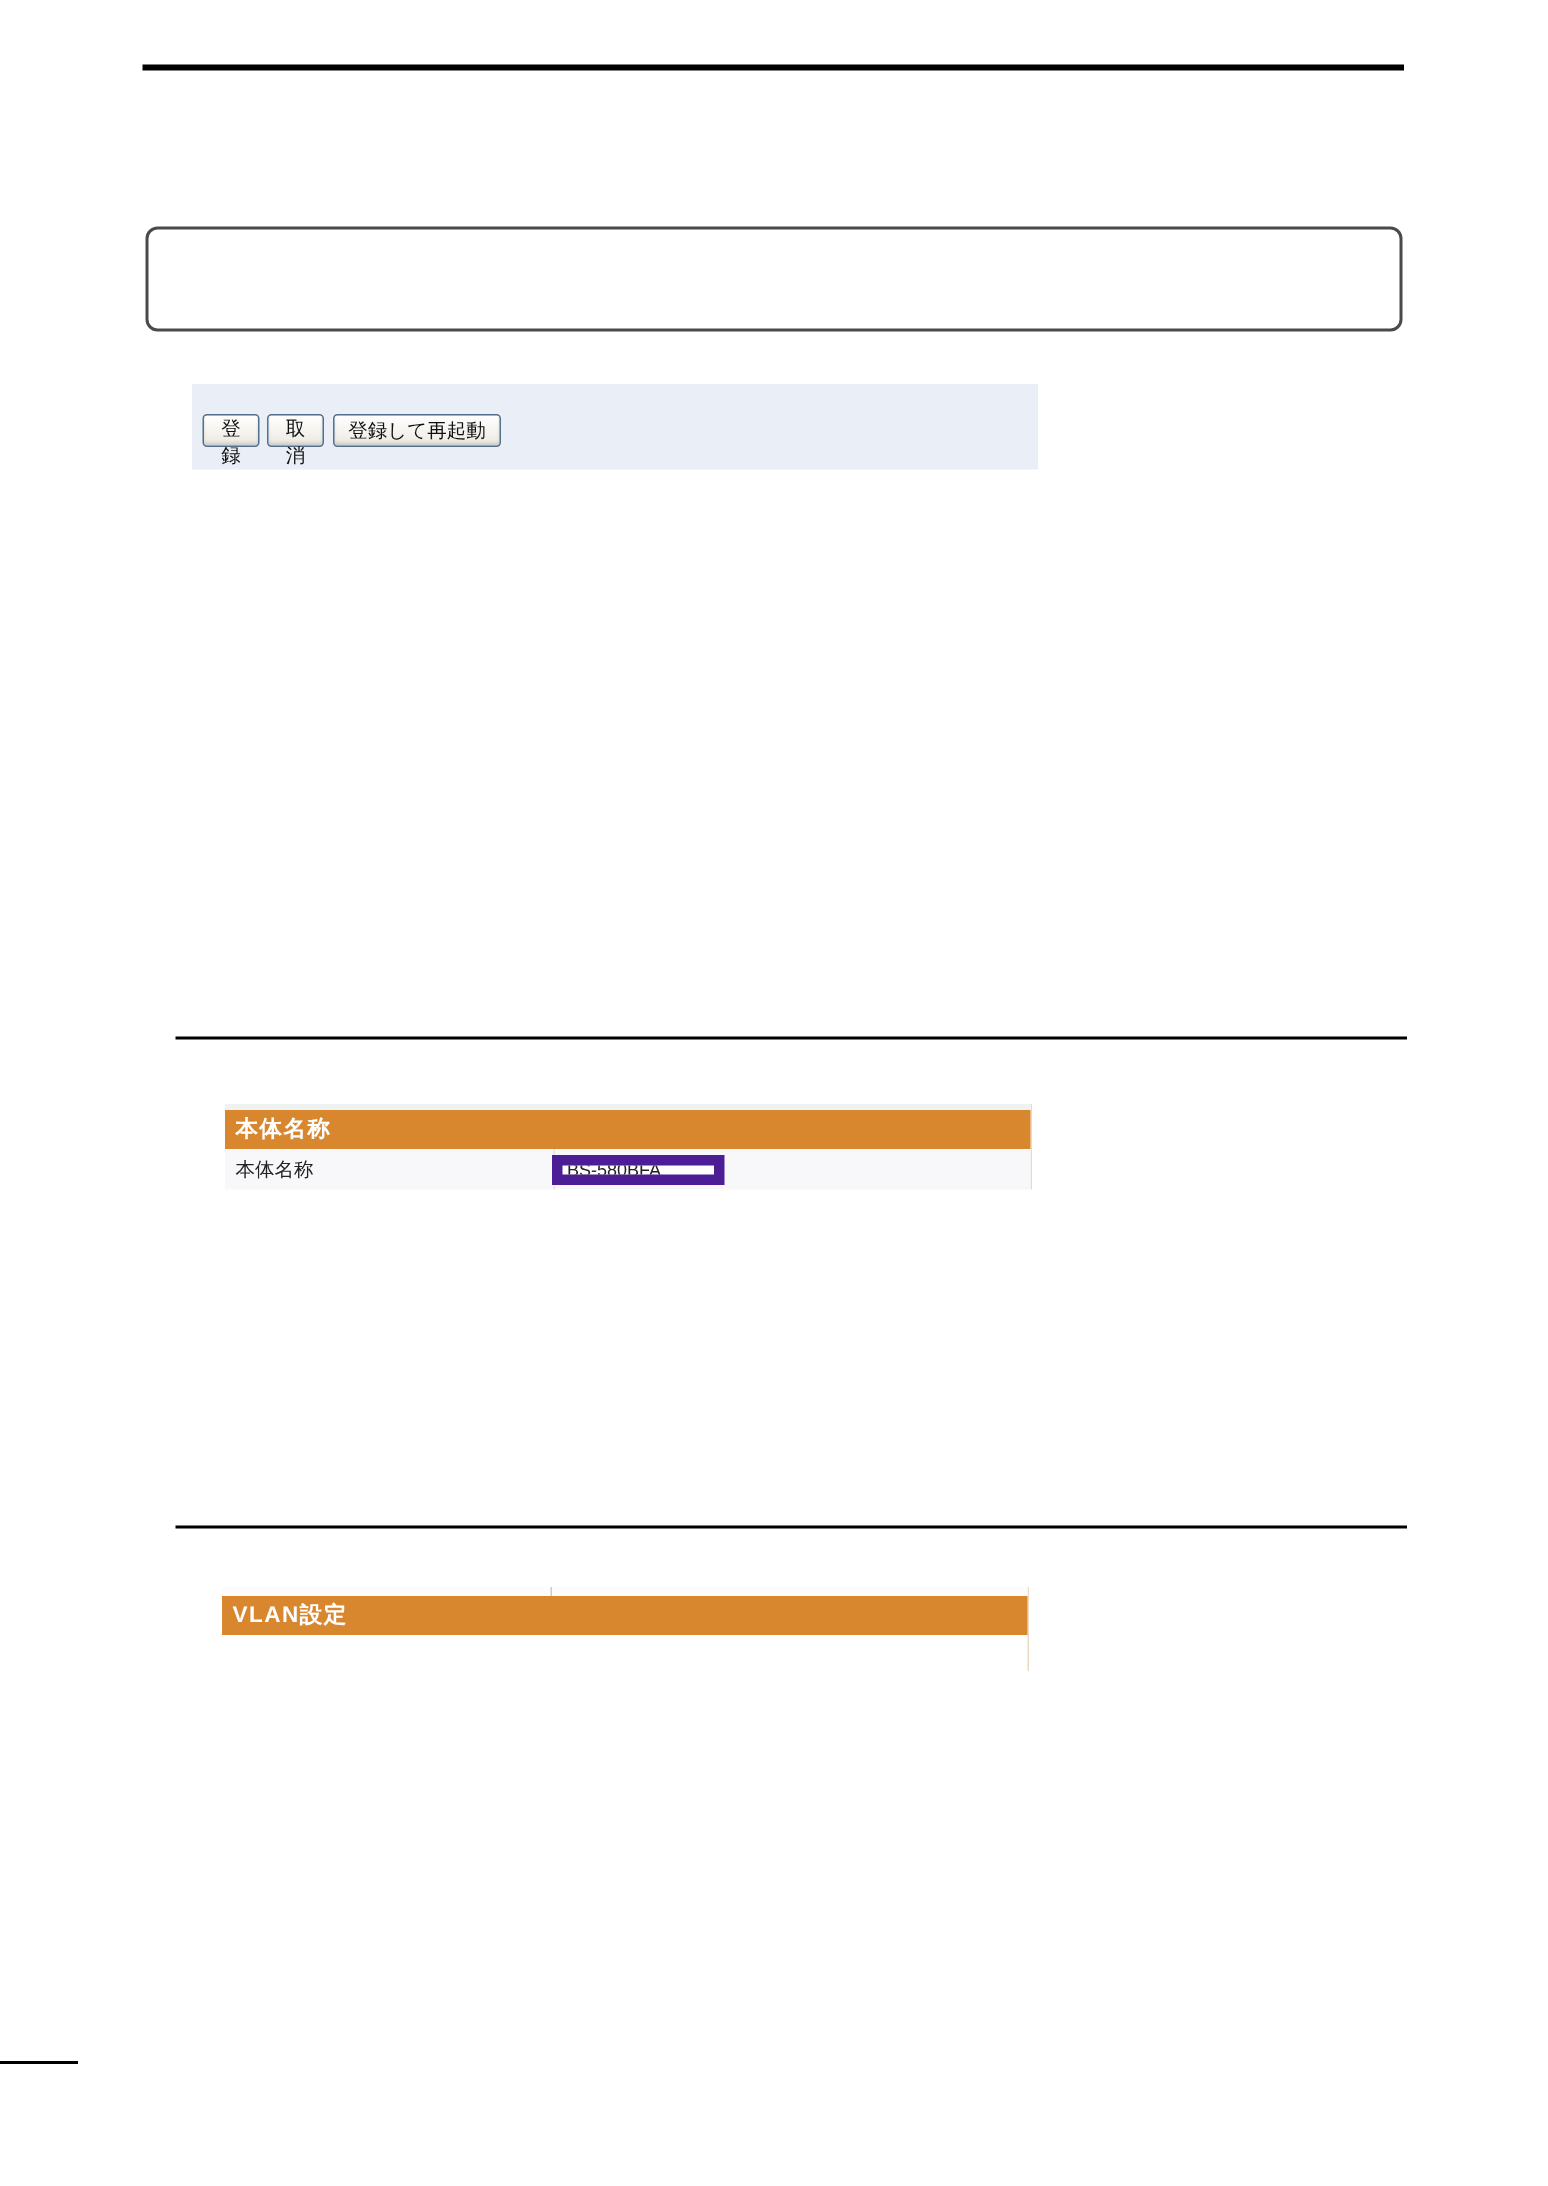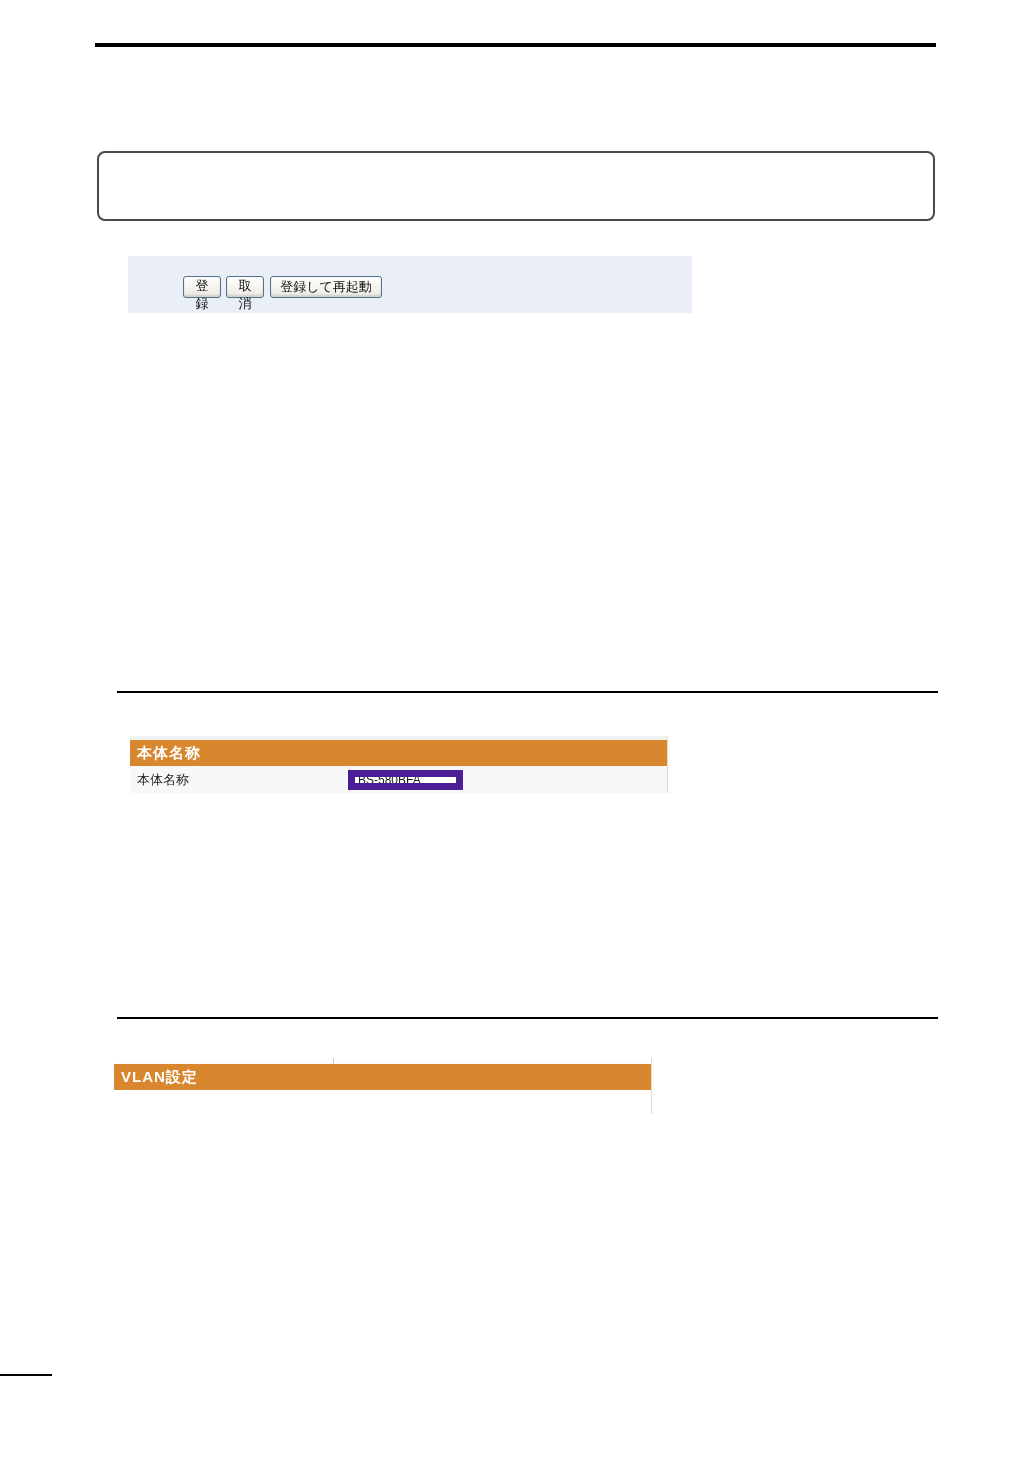--- a/index.html
+++ b/index.html
@@ -17,29 +17,29 @@
   .callout{position:absolute;left:97px;top:151px;width:834px;height:66px;
            border:2px solid #4a4a4a;border-radius:8px;background:#ffffff;}
 
   
   .btn-strip{position:absolute;left:128px;top:256px;width:564px;height:57px;background:#e9eef7;}
   .ui-btn{position:absolute;top:20px;height:22px;box-sizing:border-box;
           border:1px solid #54708c;border-radius:3px;
           background:linear-gradient(#ffffff,#ece9e0);
           font-family:"Liberation Sans","DejaVu Sans",sans-serif;
           font-size:13px;color:#111;line-height:18px;padding:0 7px;cursor:pointer;
-          box-shadow:inset 0 -2px 2px rgba(120,130,140,.25);margin-left:48px;}
+          box-shadow:inset 0 -2px 2px rgba(120,130,140,.25);}
   .ui-btn.b1{left:7px;width:38px;}
   .ui-btn.b2{left:50px;width:38px;}
   .ui-btn.b3{left:94px;width:112px;}
 
   
-  .ui-table{position:absolute;width:538px;box-sizing:border-box;border-right:1px solid #ecd9c2;}
+  .ui-table{position:absolute;width:538px;box-sizing:border-box;border-right:1px solid #ecd9c2;margin-left:20px;}
   .tbl-device{left:130px;top:736px;height:57px;}
-  .tbl-vlan{left:114px;top:1058px;height:56px;}
+  .tbl-vlan{left:128px;top:1058px;height:56px;}
   .tbl-sliver{position:relative;width:100%;background:#eef3f2;}
   .tbl-device .tbl-sliver{height:4px;}
   .tbl-vlan .tbl-sliver{height:6px;background:#fcfcfc;}
   .sliver-divider{position:absolute;left:219px;top:0;width:1px;height:100%;background:#cccccc;}
   .tbl-header{height:26px;background:#d9872e;color:#ffffff;font-size:15px;font-weight:bold;
               line-height:26px;padding-left:7px;letter-spacing:1px;}
   .tbl-row{position:relative;background:#f8f8fb;display:flex;align-items:center;}
   .tbl-device .tbl-row{height:27px;}
   .tbl-vlan .tbl-row{height:24px;}
   .row-label{position:absolute;left:7px;font-size:13px;color:#222;white-space:nowrap;}

